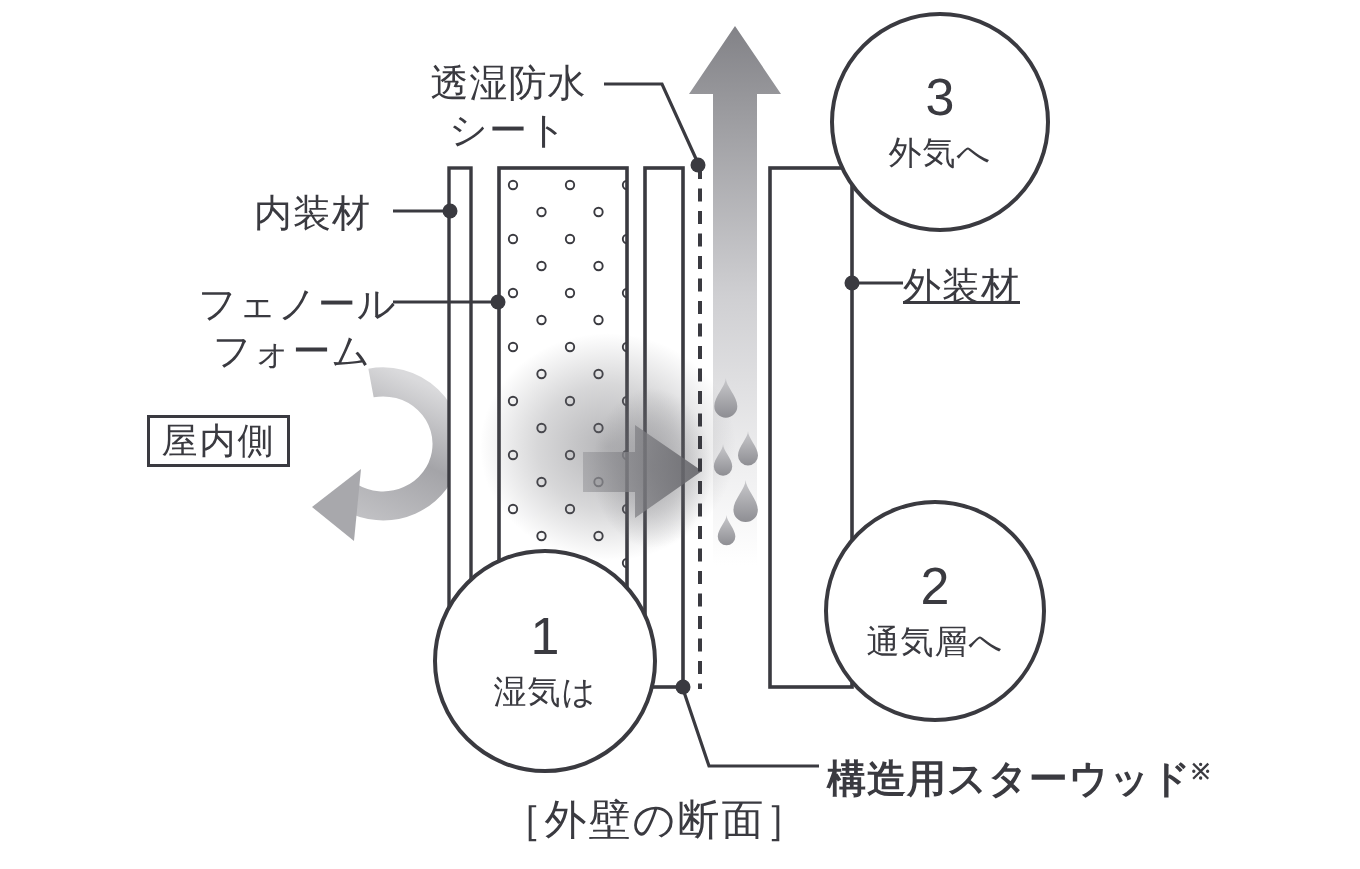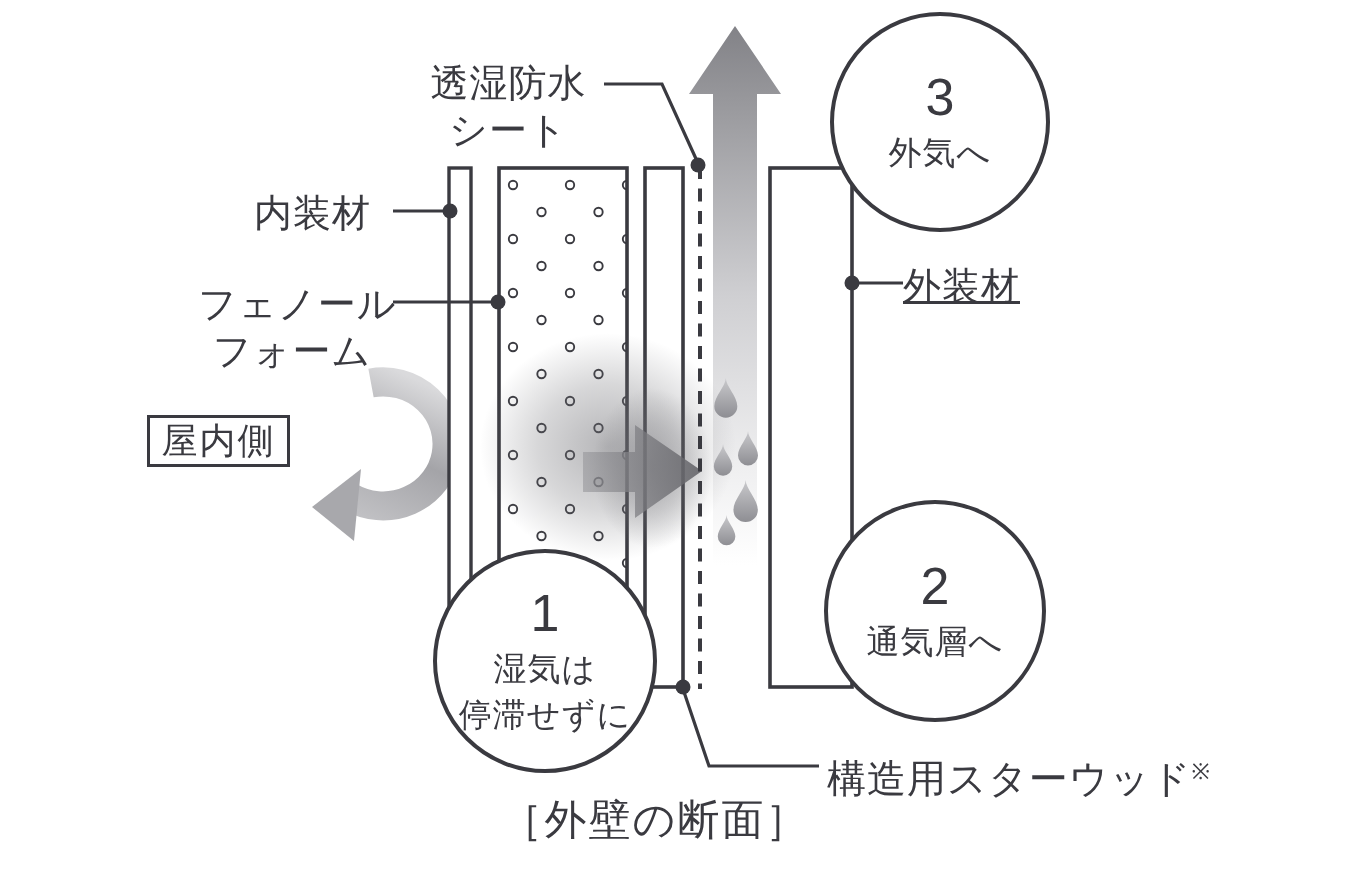--- a/index.html
+++ b/index.html
@@ -8,21 +8,21 @@
     position:relative; width:1360px; height:869px; background:#ffffff;
     font-family:"Liberation Sans", sans-serif; color:var(--ink); overflow:hidden;
   }
   .gfx { position:absolute; left:0; top:0; width:1360px; height:869px; }
   .abs { position:absolute; }
   .lbl { font-size:38px; letter-spacing:1px; line-height:47px; white-space:nowrap; }
   .lbl-sheet   { left:412px; top:60px;  width:193px; text-align:center; }
   .lbl-interior{ left:254px; top:190px; }
   .lbl-phenol  { left:198px; top:281px; width:188px; text-align:center; }
   .lbl-exterior{ left:903px; top:263px;text-decoration:underline; }
-  .lbl-starwood{ left:827px; top:748px; font-size:39px; }
+  .lbl-starwood{ left:827px; top:748px; font-size:39px;font-weight:bold; }
   .note-sup { font-size:22px; vertical-align:13px; letter-spacing:0; }
   .side-box {
     border:3px solid var(--ink); width:143px; height:52px; box-sizing:border-box;
     display:flex; align-items:center; justify-content:center;
     font-size:36px; letter-spacing:2px; white-space:nowrap;
   }
   .box-indoor  { left:147px; top:415px; }
   .box-outdoor { left:983px; top:415px; width:149px; }
   .step-circle {
     border:4px solid var(--ink); border-radius:50%; background:#ffffff;
@@ -153,18 +153,17 @@
 
   <div class="abs step-circle step-2">
     <div class="step-num">2</div>
     <div class="step-line">通気層へ</div>
     <div class="step-line"></div>
   </div>
 
   <div class="abs step-circle step-1">
     <div class="step-num">1</div>
     <div class="step-line">湿気は</div>
-    <div class="step-line">停滞せずに</div>
   </div>
 
   <div class="abs caption">［外壁の断面］</div>
 
 </div>
 
 </body></html>

